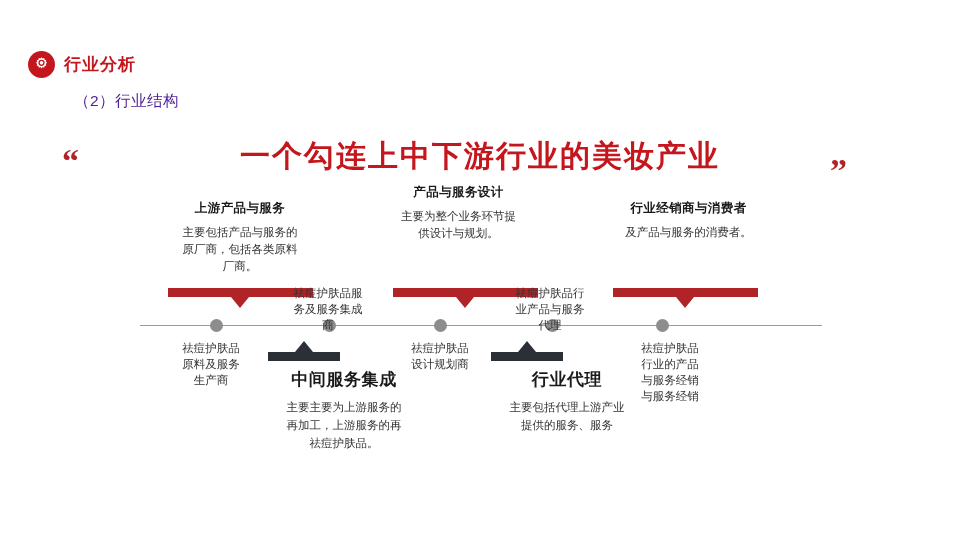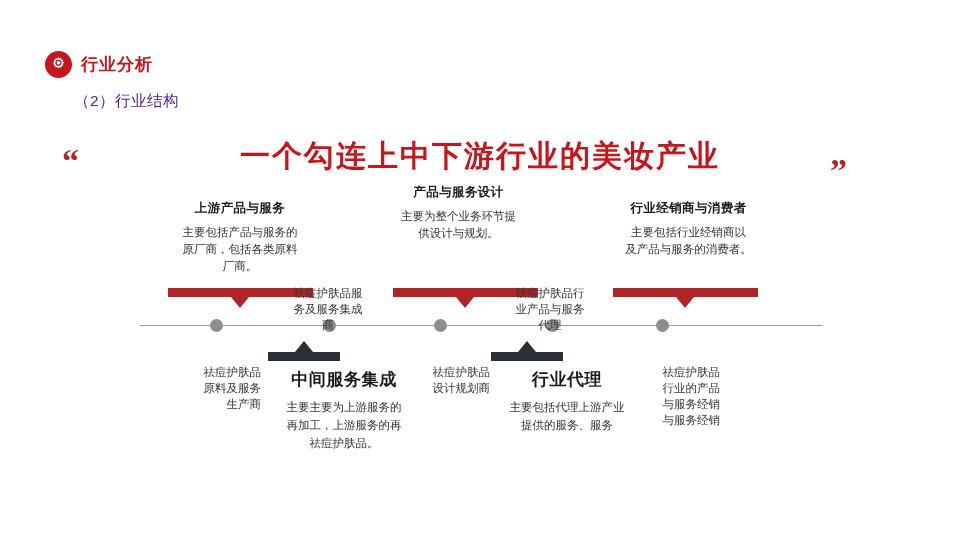--- a/index.html
+++ b/index.html
@@ -12,21 +12,21 @@
     height: 540px;
     position: relative;
     overflow: hidden;
     font-family: "Liberation Sans", "DejaVu Sans", sans-serif;
     color: #222222;
   }
 
   
   .header {
     position: absolute;
-    left: 45px;
+    left: 28px;
     top: 51px;
     display: flex;
     align-items: center;
     gap: 9px;
   }
   .logo-badge {
     width: 27px;
     height: 27px;
     border-radius: 50%;
     background: #C4161C;
@@ -165,25 +165,24 @@
     position: absolute;
     text-align: center;
     font-size: 11.5px;
     line-height: 16px;
     color: #333333;
   }
 
   
   .node-label-lower {
     position: absolute;
-    text-align: right;
+    text-align: center;
     font-size: 11.5px;
     line-height: 16px;
     color: #333333;
-    margin-top: 24px;
   }
 
   
   .col-bottom {
     position: absolute;
     text-align: center;
   }
   .col-bottom .col-heading {
     font-size: 17px;
     font-weight: 700;
@@ -235,21 +234,20 @@
     <div class="col-heading">产品与服务设计</div>
     <div class="col-body">
       <div>主要为整个业务环节提</div>
       <div>供设计与规划。</div>
     </div>
   </div>
 
   <div class="col-top" style="left:596px; top:200px; width:185px;">
     <div class="col-heading">行业经销商与消费者</div>
     <div class="col-body">
-      <div>主要包括行业经销商以</div>
       <div>及产品与服务的消费者。</div>
     </div>
   </div>
 
   <div class="red-bar" style="left:168px; top:288px; width:145px;"></div>
   <div class="red-pointer" style="left:231px; top:297px;"></div>
 
   <div class="red-bar" style="left:393px; top:288px; width:145px;"></div>
   <div class="red-pointer" style="left:456px; top:297px;"></div>
 

